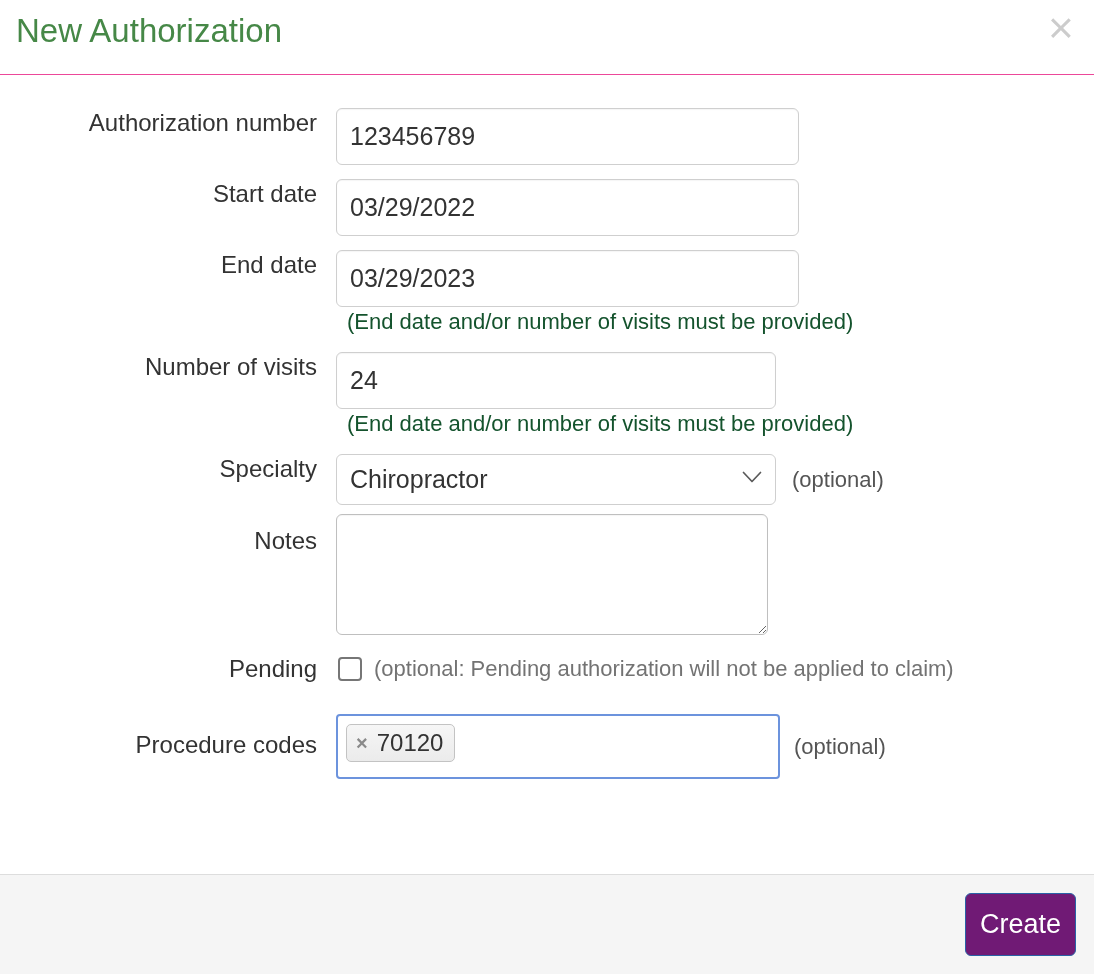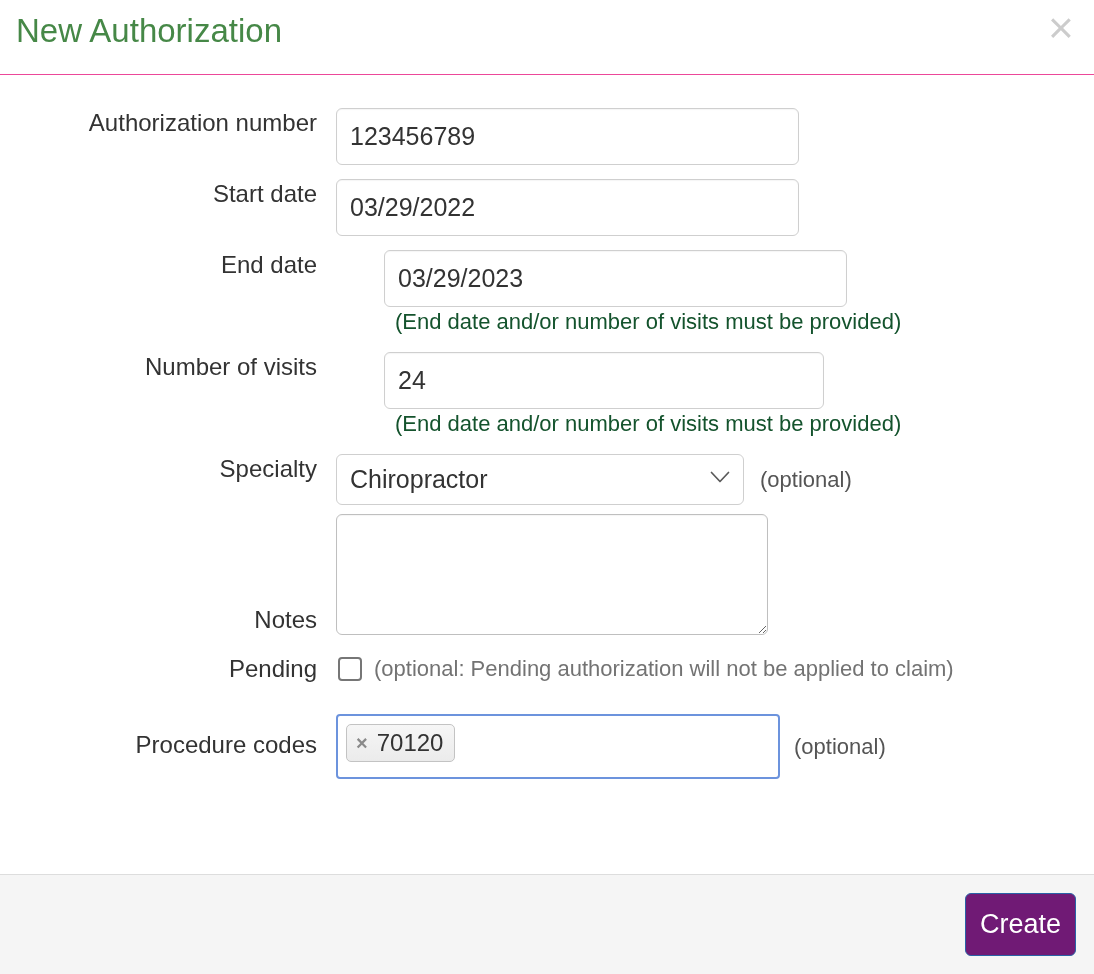--- a/index.html
+++ b/index.html
@@ -100,35 +100,35 @@
     font-size: 25px;
     color: #333333;
     padding: 0 13px;
     outline: none;
     box-shadow: inset 0 1px 1px rgba(0,0,0,.04);
   }
   .w-wide { width: 463px; }
   .w-mid  { width: 440px; }
 
   .row-gap-lg { margin-bottom: 14px; }
-  .row-gap-sm { margin-bottom: 5px; gap: 48px; }
+  .row-gap-sm { margin-bottom: 5px; }
 
   .help-text {
     font-size: 22px;
     line-height: 30px;
     color: #14532d;
     padding-left: 11px;
     margin-bottom: 10px;
     white-space: nowrap;
   }
 
   
   .select-wrap {
     position: relative;
-    width: 408px;
+    width: 440px;
     display: inline-block;
     vertical-align: top;
   }
   .sel-input {
     display: block;
     box-sizing: border-box;
     width: 100%;
     height: 51px;
     border: 1px solid #cfcfcf;
     border-radius: 6px;
@@ -325,21 +325,21 @@
           <div class="sel-input">Chiropractor</div>
           <span class="chevron-down-icon">
             <svg width="20" height="13" viewBox="0 0 20 13" aria-hidden="true">
               <path d="M1.5 1.5 L10 10.5 L18.5 1.5" fill="none" stroke="#5a5a5a" stroke-width="1.7" stroke-linecap="round" stroke-linejoin="round"></path>
             </svg>
           </span>
         </div><span class="optional-note">(optional)</span>
       </div>
     </div>
 
-    <div class="form-row" style="margin-bottom:19px;align-items:flex-end;">
+    <div class="form-row" style="margin-bottom:19px;">
       <div class="form-label" style="padding-top:12px;">Notes</div>
       <div class="form-control-col">
         <textarea class="notes-area" placeholder="" style=""></textarea>
       </div>
     </div>
 
     <div class="form-row" style="margin-bottom:30px;">
       <div class="form-label">Pending</div>
       <div class="form-control-col">
         <div class="check-row-inner">

